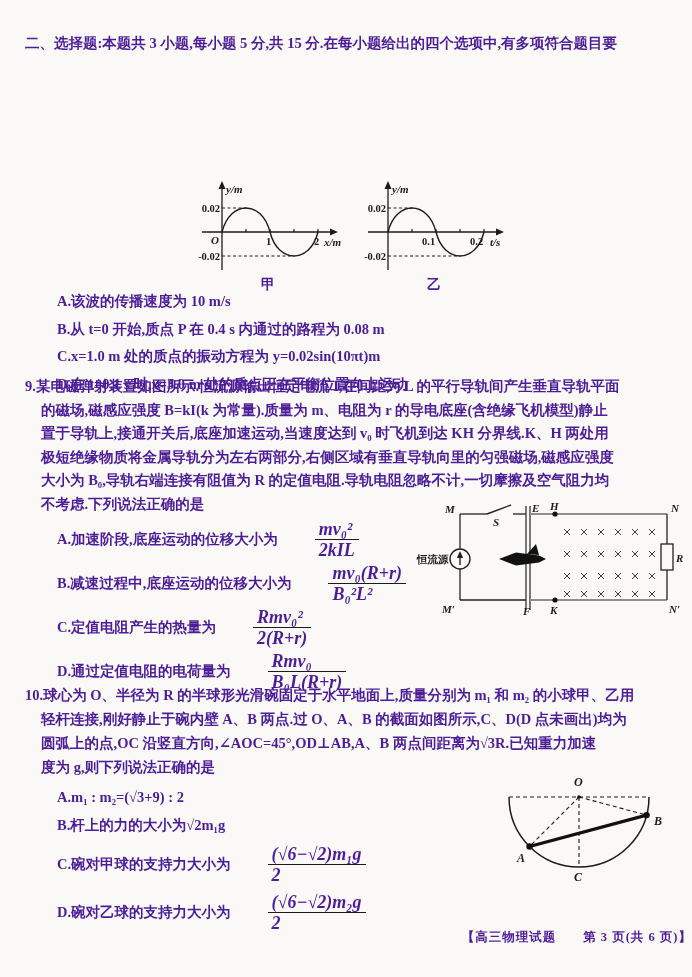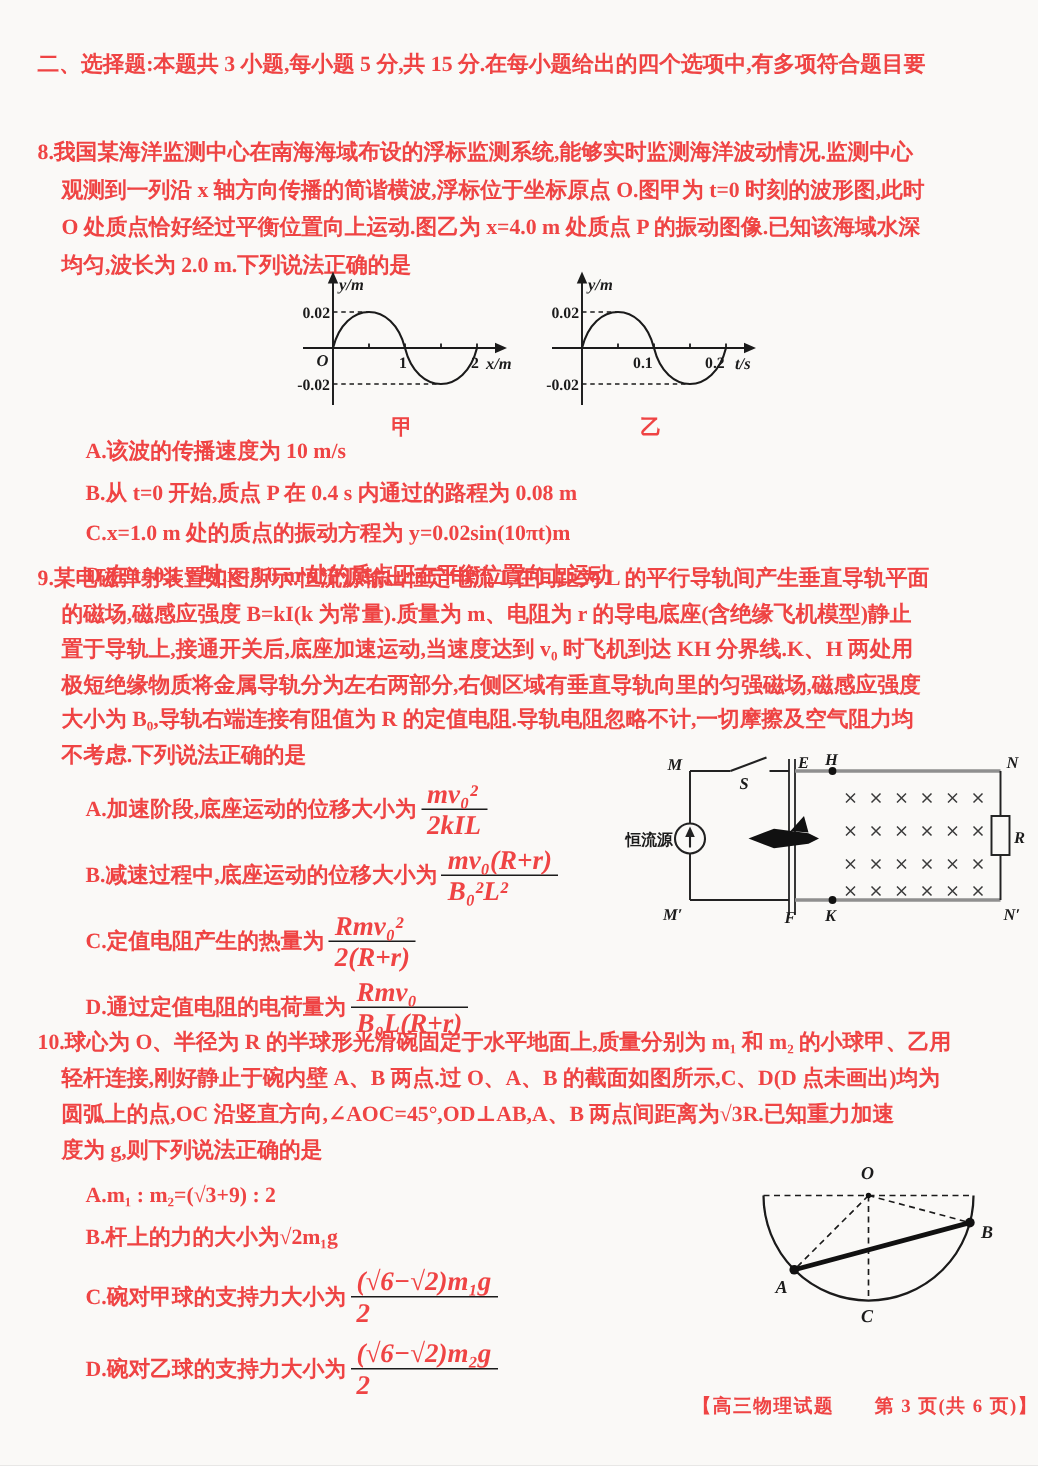--- a/index.html
+++ b/index.html
@@ -1,27 +1,27 @@
 <!DOCTYPE html>
 <html><head>
 <meta charset="utf-8">
 <style>
   html,body { margin:0; padding:0; background:#d9d9d9; }
   .page {
     position:relative; width:692px; height:977px; margin:0 auto;
-    background:#faf9f7; color:#ef4444; overflow:hidden;
+    background:#faf9f7; color:#4c1d95; overflow:hidden;
     font-family:"Liberation Serif","DejaVu Serif",serif;
     font-weight:bold; font-size:14.5px;
   }
   .abs { position:absolute; }
   .para-line { line-height:25px; white-space:nowrap; }
   .cont { padding-left:16px; }
   .sec-line { line-height:27px; white-space:nowrap; }
   .options .opt { line-height:27.5px; white-space:nowrap; }
-  .frac-opt { display:flex; align-items:center; white-space:nowrap; }
+  .frac-opt { display:flex; align-items:center; white-space:nowrap;gap:34px; }
   .frac {
     display:inline-block; text-align:left; font-style:italic;
     font-size:18px; line-height:16px; margin-left:3px; vertical-align:middle;
   }
   .frac .num { display:block; padding:0 4px 2px; border-bottom:1.4px solid #1b1b1b; }
   .frac .den { display:block; padding:2px 4px 0; }
   .graphs-row { display:flex; gap:14px; }
   .graph-box { width:152px; text-align:center; }
   .caption { line-height:18px; font-size:14px; }
   svg text {
@@ -33,26 +33,20 @@
 </style>
 </head>
 <body>
 
 <div class="page">
 
   <div class="abs" style="left:25px; top:30px;">
     <div class="sec-line">二、选择题:本题共 3 小题,每小题 5 分,共 15 分.在每小题给出的四个选项中,有多项符合题目要</div>
   </div>
 
-  <div class="abs" style="left:25px; top:90px;">
-    <div class="para-line">8.我国某海洋监测中心在南海海域布设的浮标监测系统,能够实时监测海洋波动情况.监测中心</div>
-    <div class="para-line cont">观测到一列沿 x 轴方向传播的简谐横波,浮标位于坐标原点 O.图甲为 t=0 时刻的波形图,此时</div>
-    <div class="para-line cont">O 处质点恰好经过平衡位置向上运动.图乙为 x=4.0 m 处质点 P 的振动图像.已知该海域水深</div>
-    <div class="para-line cont">均匀,波长为 2.0 m.下列说法正确的是</div>
-  </div>
 
   <div class="abs graphs-row" style="left:192px; top:180px;align-items:center;">
 
     <div class="graph-box">
       <svg width="152" height="92" viewBox="0 0 152 92">
         <line x1="30" y1="90" x2="30" y2="5" stroke="#1b1b1b" stroke-width="1.3"></line>
         <polygon points="30,1 26.5,9 33.5,9" fill="#1b1b1b"></polygon>
         <line x1="10" y1="52" x2="142" y2="52" stroke="#1b1b1b" stroke-width="1.3"></line>
         <polygon points="146,52 138,48.5 138,55.5" fill="#1b1b1b"></polygon>
         <line x1="30" y1="28" x2="54" y2="28" stroke="#1b1b1b" stroke-width="1" stroke-dasharray="3,2.5"></line>

